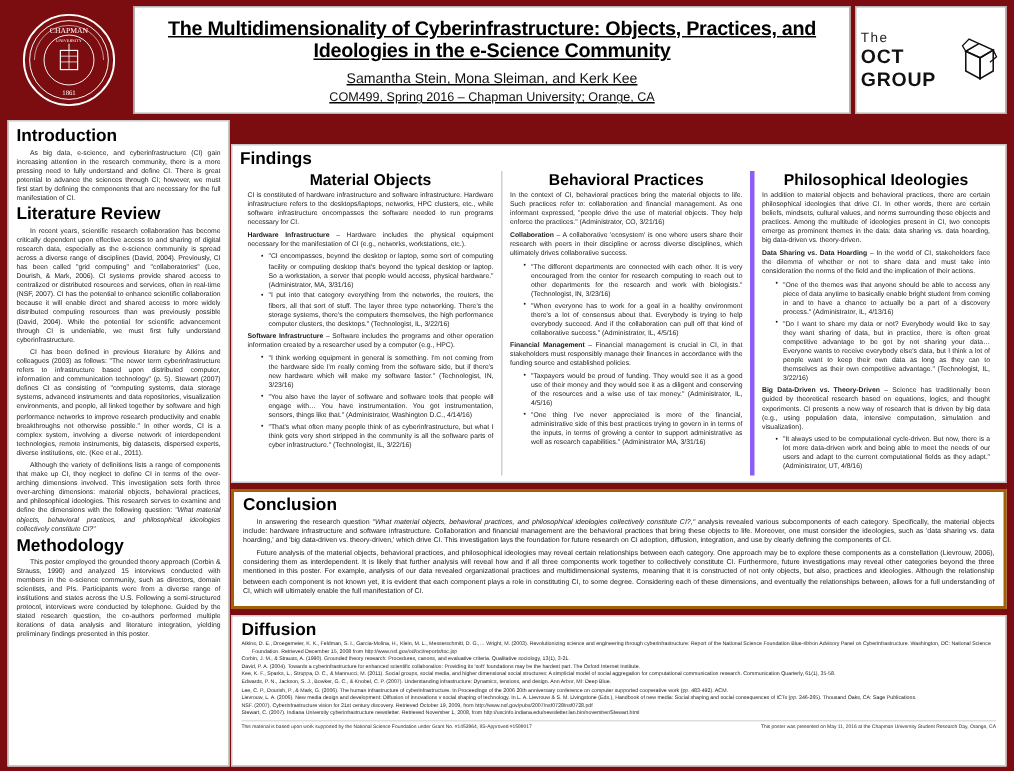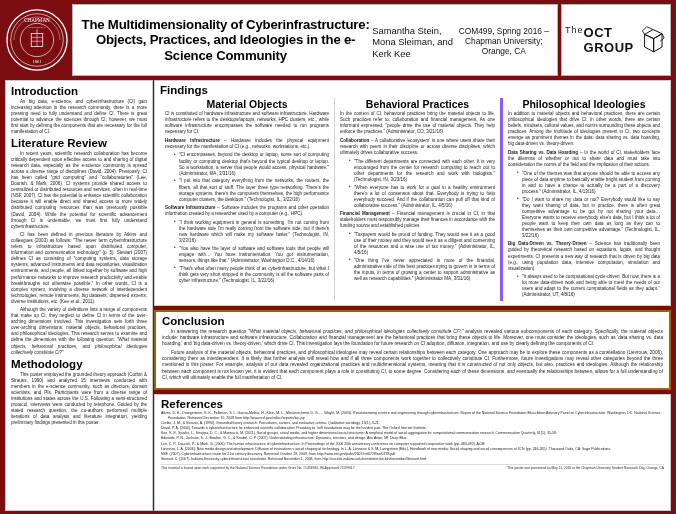--- a/index.html
+++ b/index.html
@@ -24,60 +24,61 @@
     flex: 0 0 auto;
   }
   .logo-left {
     width: 118px; background: #7B0C10;
     display: flex; align-items: center; justify-content: center;
   }
   .seal { width: 64px; height: 64px; }
   .title-box {
     flex: 1 1 auto; background: #ffffff;
     border: 1px solid #b5b5b5;
-    display: flex; flex-direction: row;
+    display: flex; flex-direction: column;
     align-items: center; justify-content: center;
     padding: 3px 6px;
+    text-decoration: underline;
   }
   .title-main {
     font-size: 13.2px; font-weight: bold; color: #000;
     text-align: center; line-height: 1.18; letter-spacing: -0.2px;
   }
   .title-authors {
     font-size: 9.4px; color: #111; text-align: left;
     margin-top: 4px; line-height: 1.2;
   }
   .title-affil {
     font-size: 8.4px; color: #111; text-align: center;
     margin-top: 2px; line-height: 1.2;
   }
   .logo-right {
     width: 110px; background: #ffffff;
     border: 1px solid #b5b5b5;
     display: flex; align-items: center; justify-content: center;
     gap: 3px; padding: 3px;
   }
-  .oct-text { display: flex; flex-direction: row; align-items: flex-start; }
+  .oct-text { display: flex; flex-direction: column; align-items: flex-start; }
   .oct-the { font-size: 9px; color: #222; letter-spacing: 1px; }
   .oct-name { font-size: 13px; font-weight: bold; color: #111; letter-spacing: 0.5px; }
 
   
   .body-wrap {
     display: flex; gap: 1px; margin-top: 4px;
     flex: 1 1 auto; min-height: 0;
   }
   .col-left {
     width: 148px; background: #ffffff;
     border: 1px solid #c9c9c9;
     padding: 4px 5px; overflow: hidden;
     flex: 0 0 auto;
   }
   .col-right {
     flex: 1 1 auto; display: flex; flex-direction: column;
-    gap: 4px; min-width: 0;
+    gap: 4px; min-width: 0; margin-top: 16px;
   }
   .findings-box {
     background: #ffffff; border: 1px solid #c9c9c9;
     padding: 3px 5px 4px 5px;
     flex: 0 0 auto;
   }
   .findings-cols {
     display: flex; margin-top: 1px;
   }
   .fcol { padding: 0 5px; overflow: hidden; }
@@ -252,21 +253,21 @@
         </div>
       </div>
 
       <div class="conclusion-box">
         <h2 class="sec">Conclusion</h2>
         <p class="concl indent"><span>In answering the research question </span><span class="ital">"What material objects, behavioral practices, and philosophical ideologies collectively constitute CI?,"</span><span> analysis revealed various subcomponents of each category. Specifically, the material objects include: hardware infrastructure and software infrastructure. Collaboration and financial management are the behavioral practices that bring these objects to life. Moreover, one must consider the ideologies, such as 'data sharing vs. data hoarding,' and 'big data-driven vs. theory-driven,' which drive CI. This investigation lays the foundation for future research on CI adoption, diffusion, integration, and use by clearly defining the components of CI.</span></p>
         <p class="concl indent">Future analysis of the material objects, behavioral practices, and philosophical ideologies may reveal certain relationships between each category. One approach may be to explore these components as a constellation (Lievrouw, 2006), considering them as interdependent. It is likely that further analysis will reveal how and if all three components work together to collectively constitute CI. Furthermore, future investigations may reveal other categories beyond the three mentioned in this poster. For example, analysis of our data revealed organizational practices and multidimensional systems, meaning that it is constructed of not only objects, but also, practices and ideologies. Although the relationship between each component is not known yet, it is evident that each component plays a role in constituting CI, to some degree. Considering each of these dimensions, and eventually the relationships between, allows for a full understanding of CI, which will ultimately enable the full manifestation of CI.</p>
       </div>
 
       <div class="references-box">
-        <h2 class="sec">References</h2>
+        <h2 class="sec">Diffusion</h2>
         <p class="ref">Atkins, D. E., Droegemeier, K. K., Feldman, S. I., Garcia-Molina, H., Klein, M. L., Messerschmitt, D. G.,… Wright, M. (2003). Revolutionizing science and engineering through cyberinfrastructure: Report of the National Science Foundation Blue-ribbon Advisory Panel on Cyberinfrastructure. Washington, DC: National Science Foundation. Retrieved December 15, 2008 from http://www.nsf.gov/od/oci/reports/toc.jsp</p>
         <p class="ref">Corbin, J. M., &amp; Strauss, A. (1990). Grounded theory research: Procedures, canons, and evaluative criteria. Qualitative sociology, 13(1), 3-21.</p>
         <p class="ref">David, P. A. (2004). Towards a cyberinfrastructure for enhanced scientific collaboration: Providing its 'soft' foundations may be the hardest part. The Oxford Internet Institute.</p>
         <p class="ref">Kee, K. F., Sparks, L., Struppa, D. C., &amp; Mannucci, M. (2011). Social groups, social media, and higher dimensional social structures: A simplicial model of social aggregation for computational communication research. Communication Quarterly, 61(1), 35-58.</p>
         <p class="ref">Edwards, P. N., Jackson, S. J., Bowker, G. C., &amp; Knobel, C. P. (2007). Understanding infrastructure: Dynamics, tensions, and design. Ann Arbor, MI: Deep Blue.</p>
         <p class="ref">Lee, C. P., Dourish, P., &amp; Mark, G. (2006). The human infrastructure of cyberinfrastructure. In Proceedings of the 2006 20th anniversary conference on computer supported cooperative work (pp. 483-492). ACM.</p>
         <p class="ref">Lievrouw, L. A. (2006). New media design and development: Diffusion of innovations v social shaping of technology. In L. A. Lievrouw &amp; S. M. Livingstone (Eds.), Handbook of new media: Social shaping and social consequences of ICTs (pp. 246-265). Thousand Oaks, CA: Sage Publications.</p>
         <p class="ref">NSF. (2007). Cyberinfrastructure vision for 21st century discovery. Retrieved October 19, 2009, from http://www.nsf.gov/pubs/2007/nsf0728/nsf0728.pdf</p>
         <p class="ref">Stewart, C. (2007). Indiana University cyberinfrastructure newsletter. Retrieved November 1, 2008, from http://uscinfo.indiana.edu/newsletter.lan.bin/november/Stewart.html</p>
 

